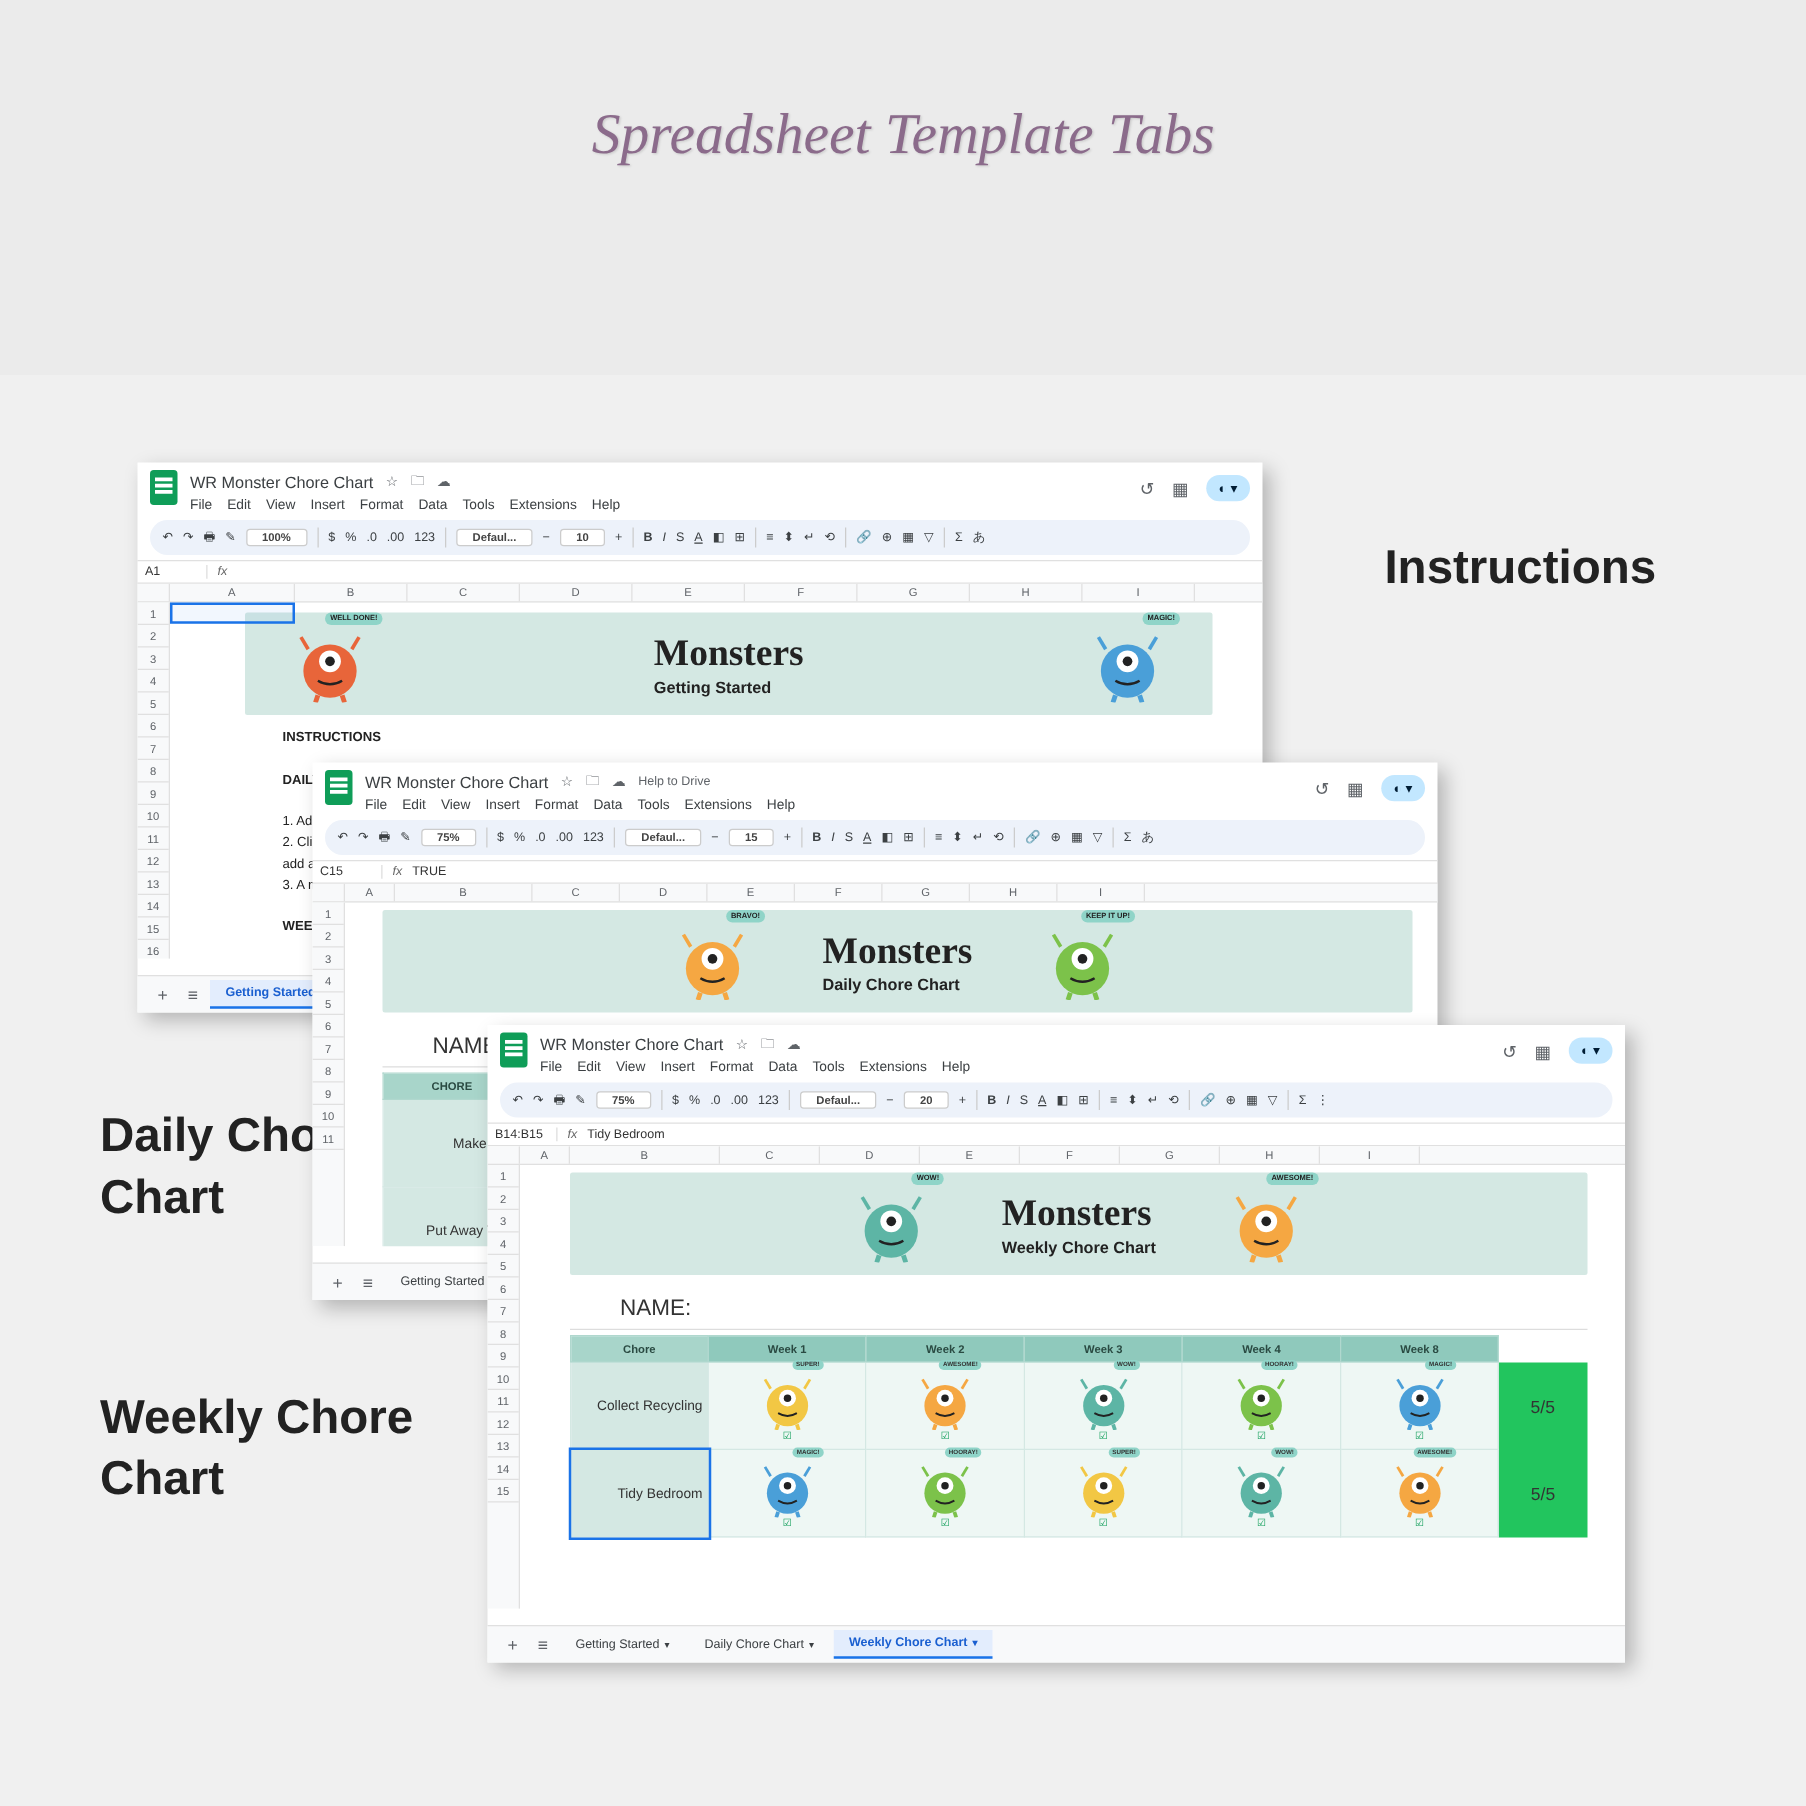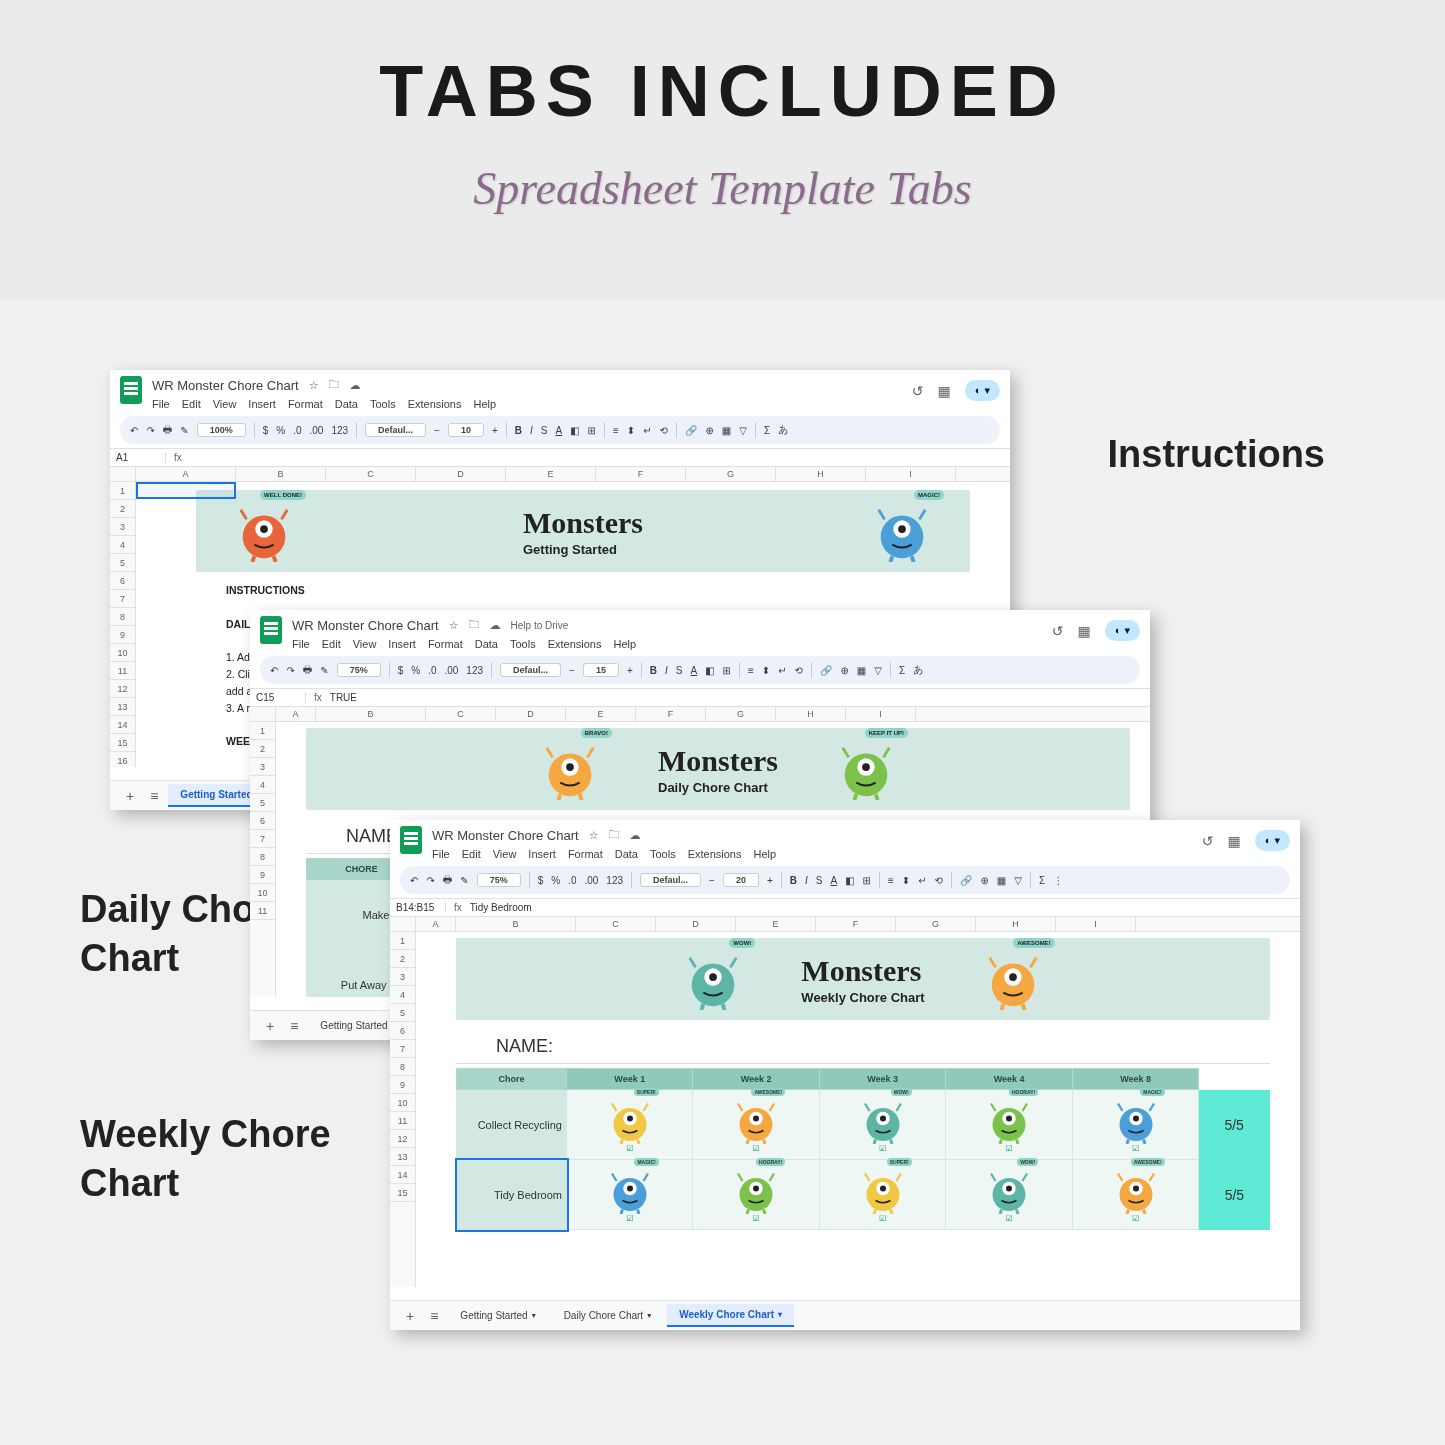--- a/index.html
+++ b/index.html
@@ -139,21 +139,21 @@
     font-size: 10px;
     padding: 3px 6px;
     gap: 8px;
   }
   .namebox {
     width: 50px;
     color: #333;
     border-right: 1px solid #ddd;
     padding-right: 8px;
   }
-  .fx { color: #666; }
+  .fx { color: #666; font-style: italic; }
 
   .grid-area {
     position: relative;
     overflow: hidden;
   }
   .col-headers {
     display: flex;
     background: #f8f9fa;
     border-bottom: 1px solid #e0e0e0;
     font-size: 9px;
@@ -269,21 +269,21 @@
     background: #eef7f4;
   }
   .chore-table td.chore-name {
     background: #d4e8e3;
     font-size: 11px;
     color: #333;
     width: 110px;
     text-align: right;
   }
   .chore-table td.score {
-    background: #5eead4;
+    background: #22c55e;
     font-size: 14px;
     color: #333;
     border: none;
   }
   .mini-monster {
     width: 42px; height: 46px;
     margin: 0 auto;
     position: relative;
   }
   .mini-monster .mb {
@@ -333,21 +333,20 @@
   .selected-cell {
     position: absolute;
     border: 2px solid #1a73e8;
     background: rgba(26,115,232,0.06);
   }
 </style>
 </head>
 <body>
 
 <div class="header-band">
-  <div class="title-main">TABS INCLUDED</div>
   <div class="title-sub">Spreadsheet Template Tabs</div>
 </div>
 
 <div class="label label-instr">Instructions</div>
 <div class="label label-daily">Daily Chore Chart</div>
 <div class="label label-weekly">Weekly Chore Chart</div>
 
 <svg width="0" height="0" style="position:absolute">
   <defs>
     <g id="mon-body">

